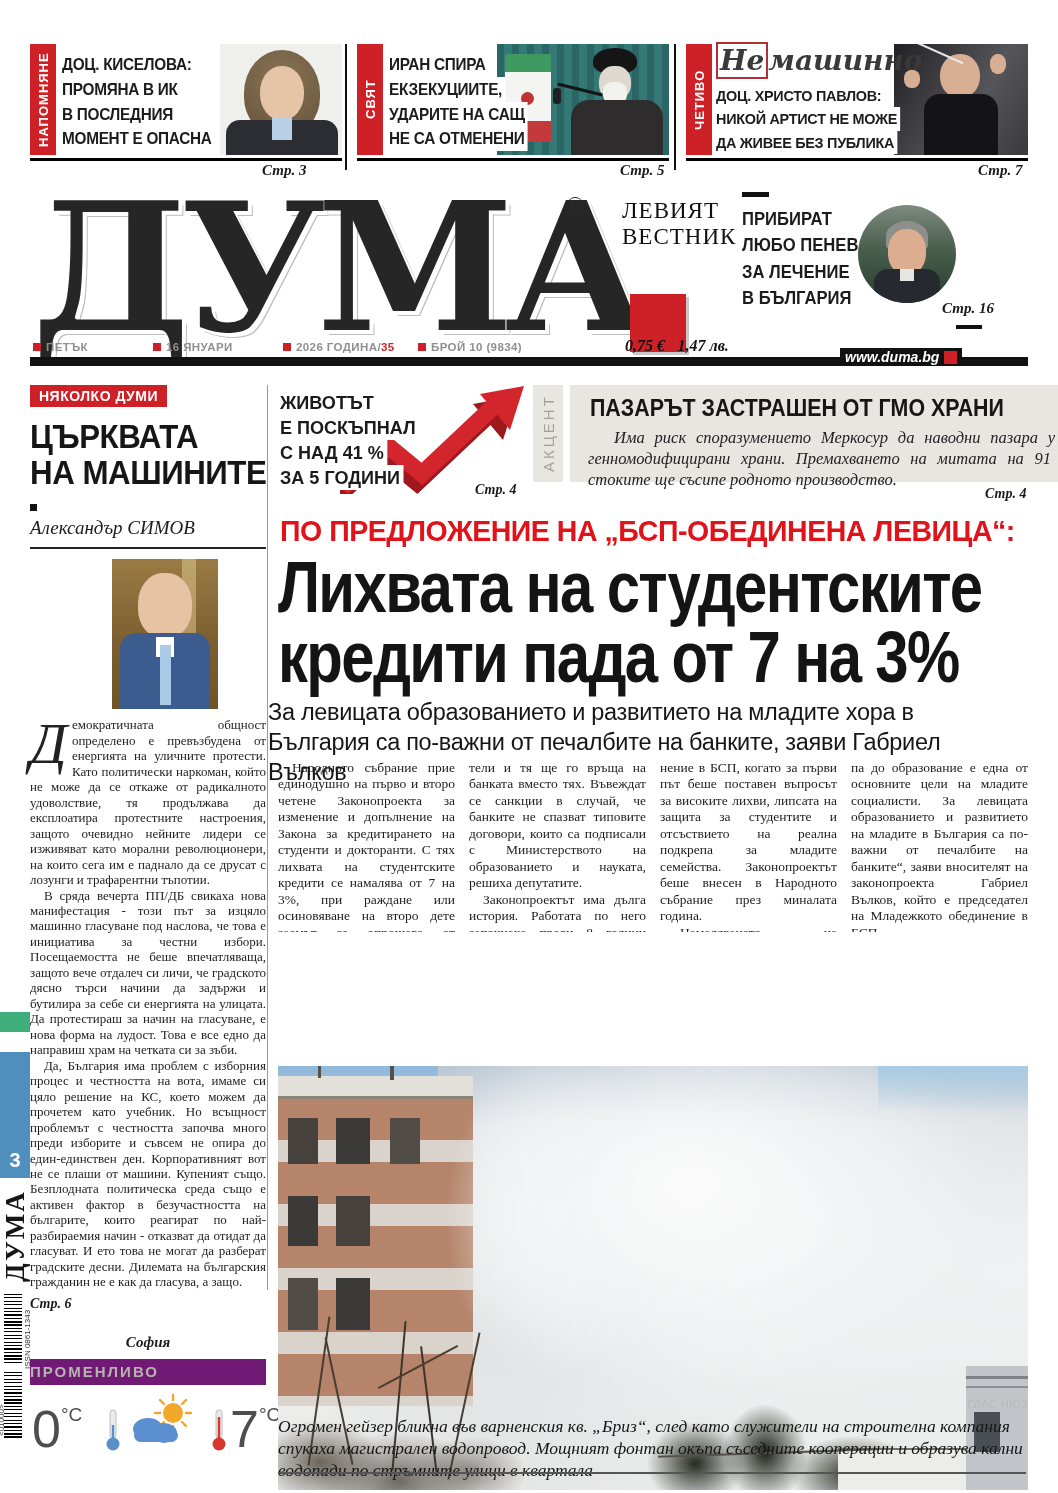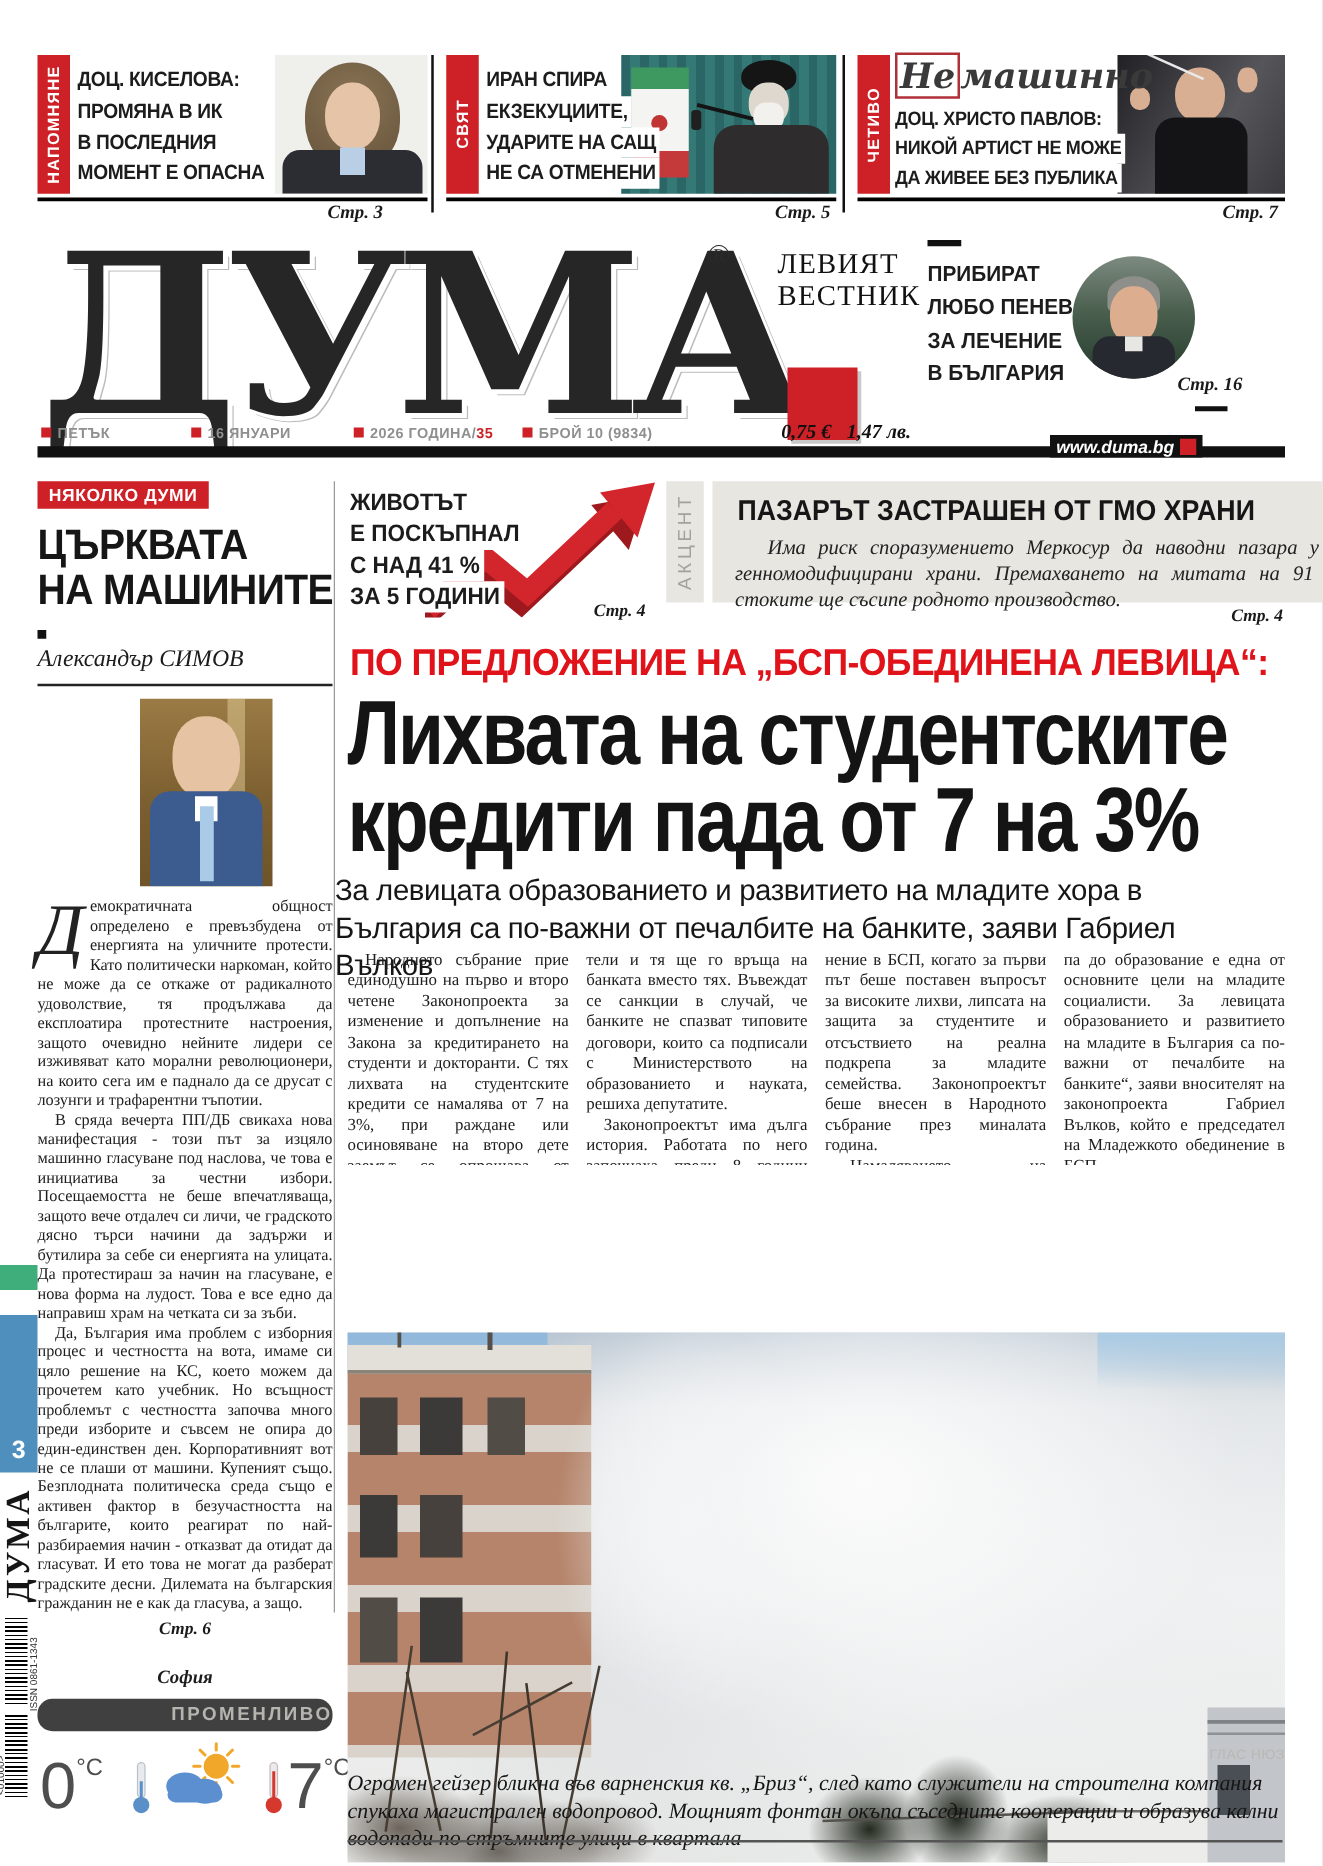--- a/index.html
+++ b/index.html
@@ -50,22 +50,22 @@
   .cols{display:flex;gap:14px;}
   .cols .col{flex:1;}
   .col p{margin:0;text-align:justify;font:13.5px/1.22 "Liberation Serif",serif;color:#1d1d1d;}
   .col p.ind{text-indent:14px;}
   .redbar{background:#d2262c;color:#fff;font:700 15px/24px "Liberation Sans",sans-serif;
           letter-spacing:1px;text-align:center;}
   .caption{font:italic 400 17.5px/1.25 "Liberation Serif",serif;color:#151515;}
   .credit{font:400 11px "Liberation Sans",sans-serif;color:#b9b8b2;letter-spacing:.5px;}
   
   .city{font:700 italic 15px "Liberation Serif",serif;text-align:center;}
-  .cond-bar{background:#404040;color:#b5b4ae;font:700 15px/26px "Liberation Sans",sans-serif;
-            letter-spacing:2px;text-align:right;border-radius:12px;}
+  .cond-bar{background:#701a75;color:#b5b4ae;font:700 15px/26px "Liberation Sans",sans-serif;
+            letter-spacing:2px;text-align:left;}
   .deg-num{font:400 52px/1 "Liberation Sans",sans-serif;color:#4e4e4e;}
   .deg-unit{font:400 19px/1 "Liberation Sans",sans-serif;color:#4e4e4e;vertical-align:26px;}
   
   .vtext{display:flex;align-items:center;justify-content:center;
          writing-mode:vertical-rl;transform:rotate(180deg);}
   .barcode{background:repeating-linear-gradient(180deg,#000 0 1.4px,#fff 1.4px 3.2px,
            #000 3.2px 4.4px,#fff 4.4px 6.8px);}
   
   .ph{overflow:hidden;position:relative;}
   .ph *{position:absolute;}
@@ -202,21 +202,21 @@
       <div style="left:26px;top:14px;width:54px;height:66px;border-radius:46%;background:#e6c3a2;"></div>
       <div style="left:8px;top:74px;width:90px;height:76px;border-radius:16px 16px 0 0;background:#3c5c8f;"></div>
       <div style="left:44px;top:78px;width:18px;height:20px;background:#fff;"></div>
       <div style="left:48px;top:86px;width:11px;height:60px;background:#a9cbe8;"></div>
     </div>
     <div class="op-body">
       <p><span class="dropcap">Д</span><span>емократичната общност определено е превъзбудена от енергията на уличните протести. Като политически наркоман, който не може да се откаже от радикалното удоволствие, тя продължава да експлоатира протестните настроения, защото очевидно нейните лидери се изживяват като морални революционери, на които сега им е паднало да се друсат с лозунги и трафарентни тъпотии.</span></p>
       <p class="ind">В сряда вечерта ПП/ДБ свикаха нова манифестация - този път за изцяло машинно гласуване под наслова, че това е инициатива за честни избори. Посещаемостта не беше впечатляваща, защото вече отдалеч си личи, че градското дясно търси начини да задържи и бутилира за себе си енергията на улицата. Да протестираш за начин на гласуване, е нова форма на лудост. Това е все едно да направиш храм на четката си за зъби.</p>
       <p class="ind">Да, България има проблем с изборния процес и честността на вота, имаме си цяло решение на КС, което можем да прочетем като учебник. Но всъщност проблемът с честността започва много преди изборите и съвсем не опира до един-единствен ден. Корпоративният вот не се плаши от машини. Купеният също. Безплодната политическа среда също е активен фактор в безучастността на българите, които реагират по най-разбираемия начин - отказват да отидат да гласуват. И ето това не могат да разберат градските десни. Дилемата на българския гражданин не е как да гласува, а защо.</p>
     </div>
-    <div class="pageref" style="text-align:center;font-size:14px;margin-top:6px;">Стр. 6</div>
+    <div class="pageref" style="text-align:left;font-size:14px;margin-top:6px;">Стр. 6</div>
     <div class="city" style="margin-top:22px;">София</div>
     <div class="cond-bar" style="margin-top:8px;">ПРОМЕНЛИВО</div>
     <div style="position:relative;height:80px;margin-top:8px;">
       <span class="abs" style="left:2px;top:10px;"><span class="deg-num">0</span><span class="deg-unit">°C</span></span>
       <svg class="abs" style="left:72px;top:14px;" width="22" height="46" viewBox="0 0 22 46">
         <rect x="8" y="3" width="6" height="28" rx="3" fill="#e8eaee" stroke="#b9c2cc" stroke-width="1"></rect>
         <rect x="9.8" y="18" width="2.4" height="14" fill="#5b8fc7"></rect>
         <circle cx="11" cy="37" r="6.5" fill="#5b8fc7"></circle>
       </svg>
       <svg class="abs" style="left:96px;top:0px;" width="74" height="60" viewBox="0 0 74 60">

